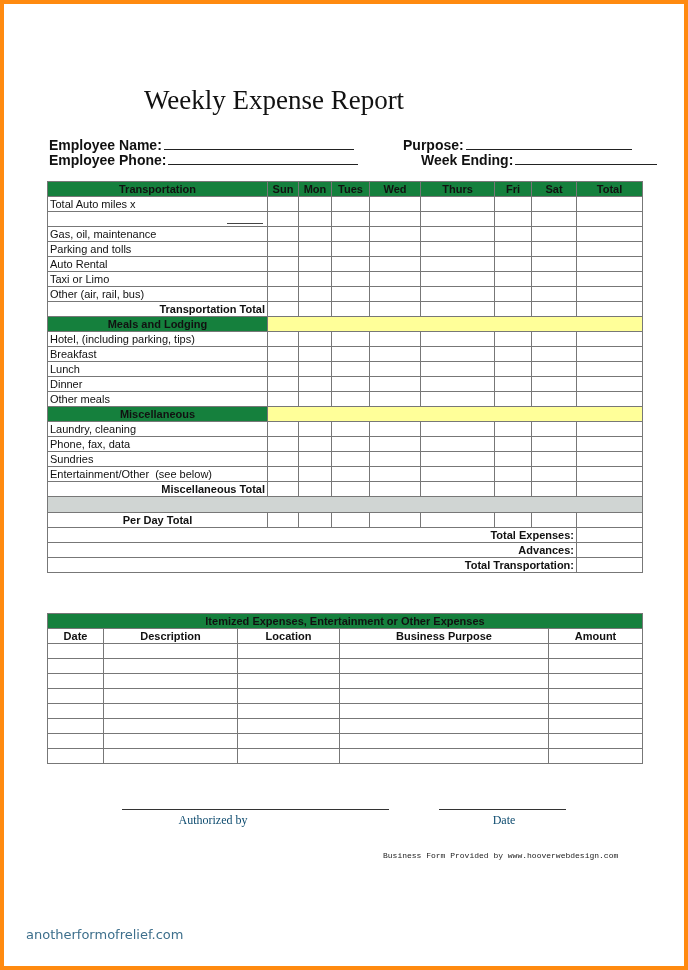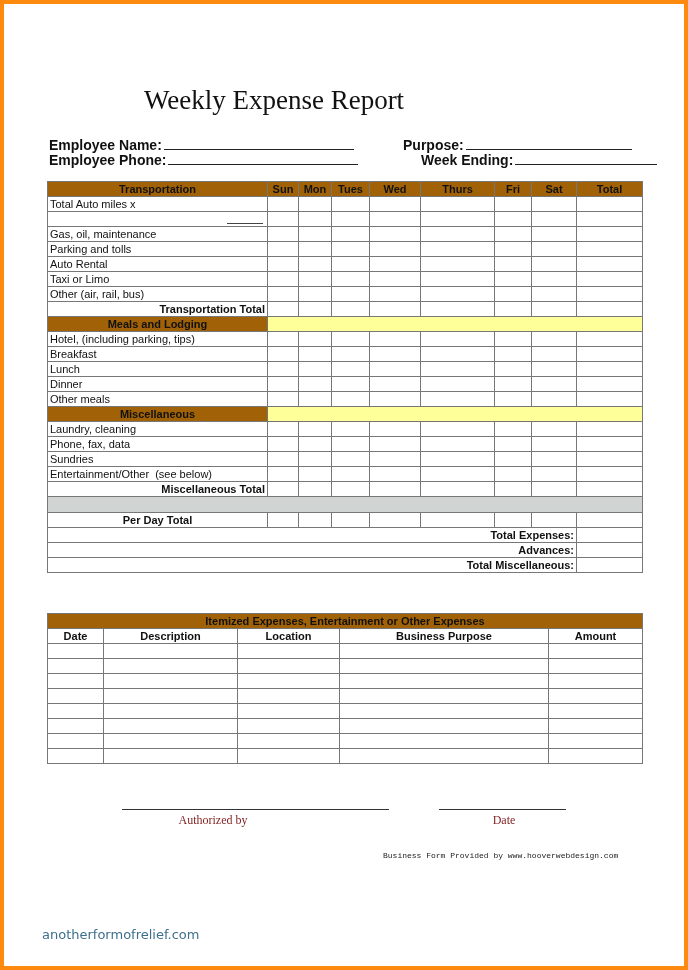--- a/index.html
+++ b/index.html
@@ -22,33 +22,33 @@
   .field .line { display: inline-block; border-bottom: 1px solid #222; height: 11px; vertical-align: baseline; margin-left: 2px; }
   table.grid {
     position: absolute; border-collapse: collapse;
     font-family: "Liberation Sans", sans-serif; font-size: 11px; color: #111;
     table-layout: fixed;
   }
   table.grid td {
     border: 1px solid #777; padding: 0 2px; height: 14px; line-height: 13px;
     overflow: hidden; white-space: nowrap;
   }
-  .hdr { background: #a16207; font-weight: bold; text-align: center; }
+  .hdr { background: #15803d; font-weight: bold; text-align: center; }
   .yellow { background: #ffff99; }
   .gray { background: #d0d5d3; }
   .b { font-weight: bold; }
   .r { text-align: right; }
   .c { text-align: center; }
   .uline { display: inline-block; width: 36px; border-bottom: 1px solid #444; height: 8px; float: right; margin-right: 2px; }
   .sig {
-    position: absolute; font-family: "Liberation Serif", serif; font-size: 12px; color: #7f1d1d; text-align: center;
+    position: absolute; font-family: "Liberation Serif", serif; font-size: 12px; color: #0c4a6e; text-align: center;
   }
   .sigline { position: absolute; border-top: 1px solid #333; height: 0; }
   .credit { position: absolute; font-family: Liberation Mono, monospace; font-size: 8px; color: #222; }
-  .watermark { position: absolute; font-family: "DejaVu Sans", sans-serif; font-size: 13px; color: #3d6f8c; margin-left: 16px; }
+  .watermark { position: absolute; font-family: "DejaVu Sans", sans-serif; font-size: 13px; color: #3d6f8c; }
 </style>
 </head>
 <body>
 
 <div class="page"></div>
 
 <div class="title">Weekly Expense Report</div>
 
 <div class="field" style="left:49px; top:137px;">
   <span>Employee Name:</span><span class="line" style="width:190px;"></span>
@@ -317,21 +317,21 @@
 
   <tr>
         <td class="b r" colspan="8">Total Expenses:</td>
         <td></td>
       </tr>
   <tr>
         <td class="b r" colspan="8">Advances:</td>
         <td></td>
       </tr>
   <tr>
-        <td class="b r" colspan="8">Total Miscellaneous:</td>
+        <td class="b r" colspan="8">Total Transportation:</td>
         <td></td>
       </tr>
 </tbody>
   </table>
 
 <table class="grid" style="left:47px; top:613px; width:595px;">
   <colgroup>
     <col style="width:56px">
       <col style="width:134px">
       <col style="width:102px">

